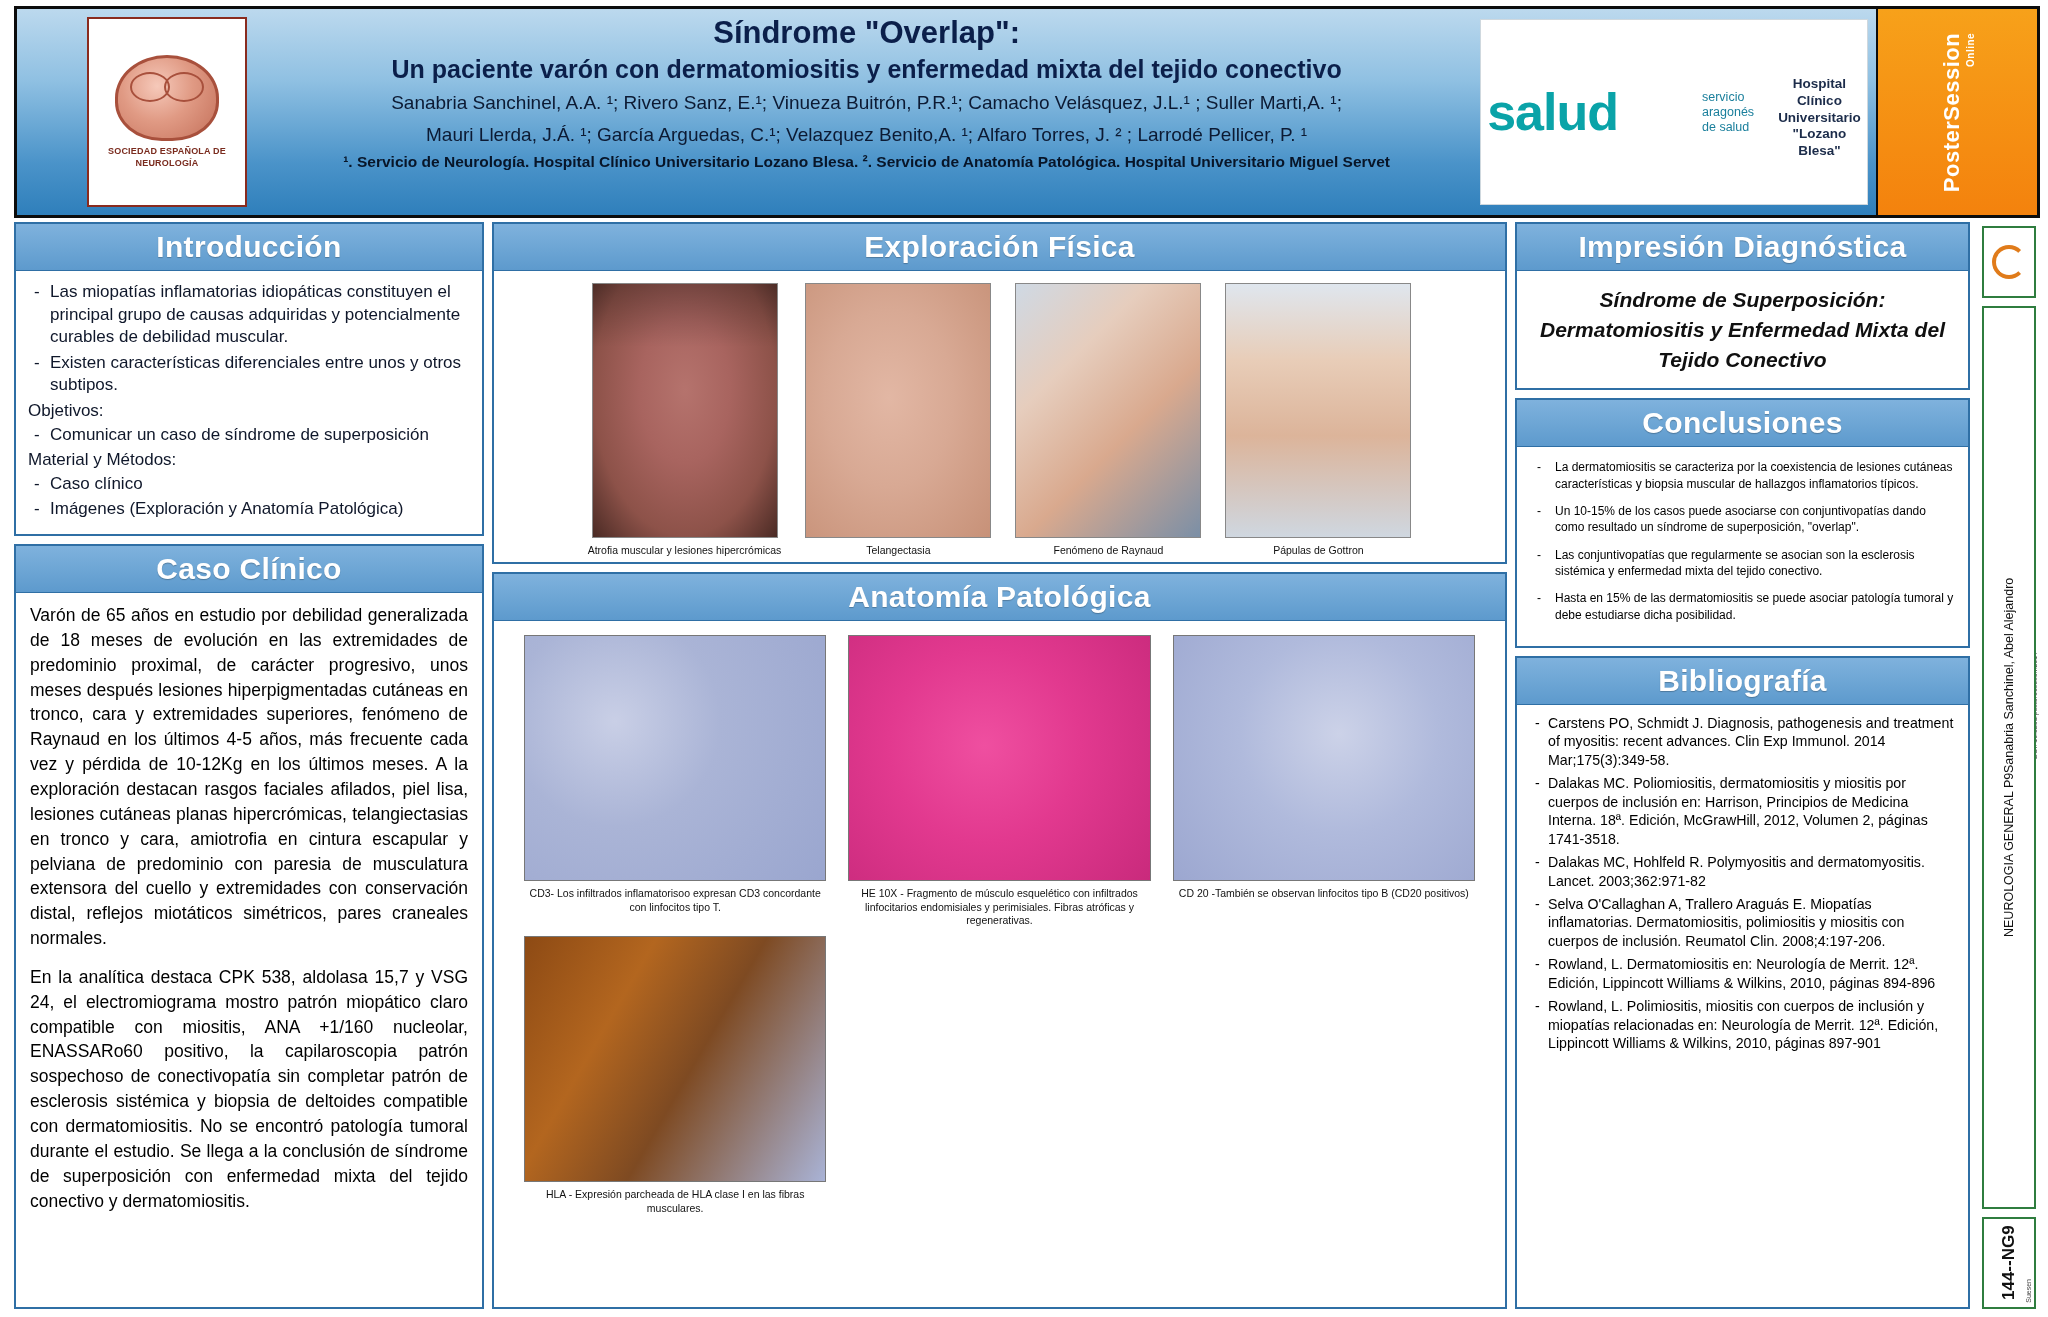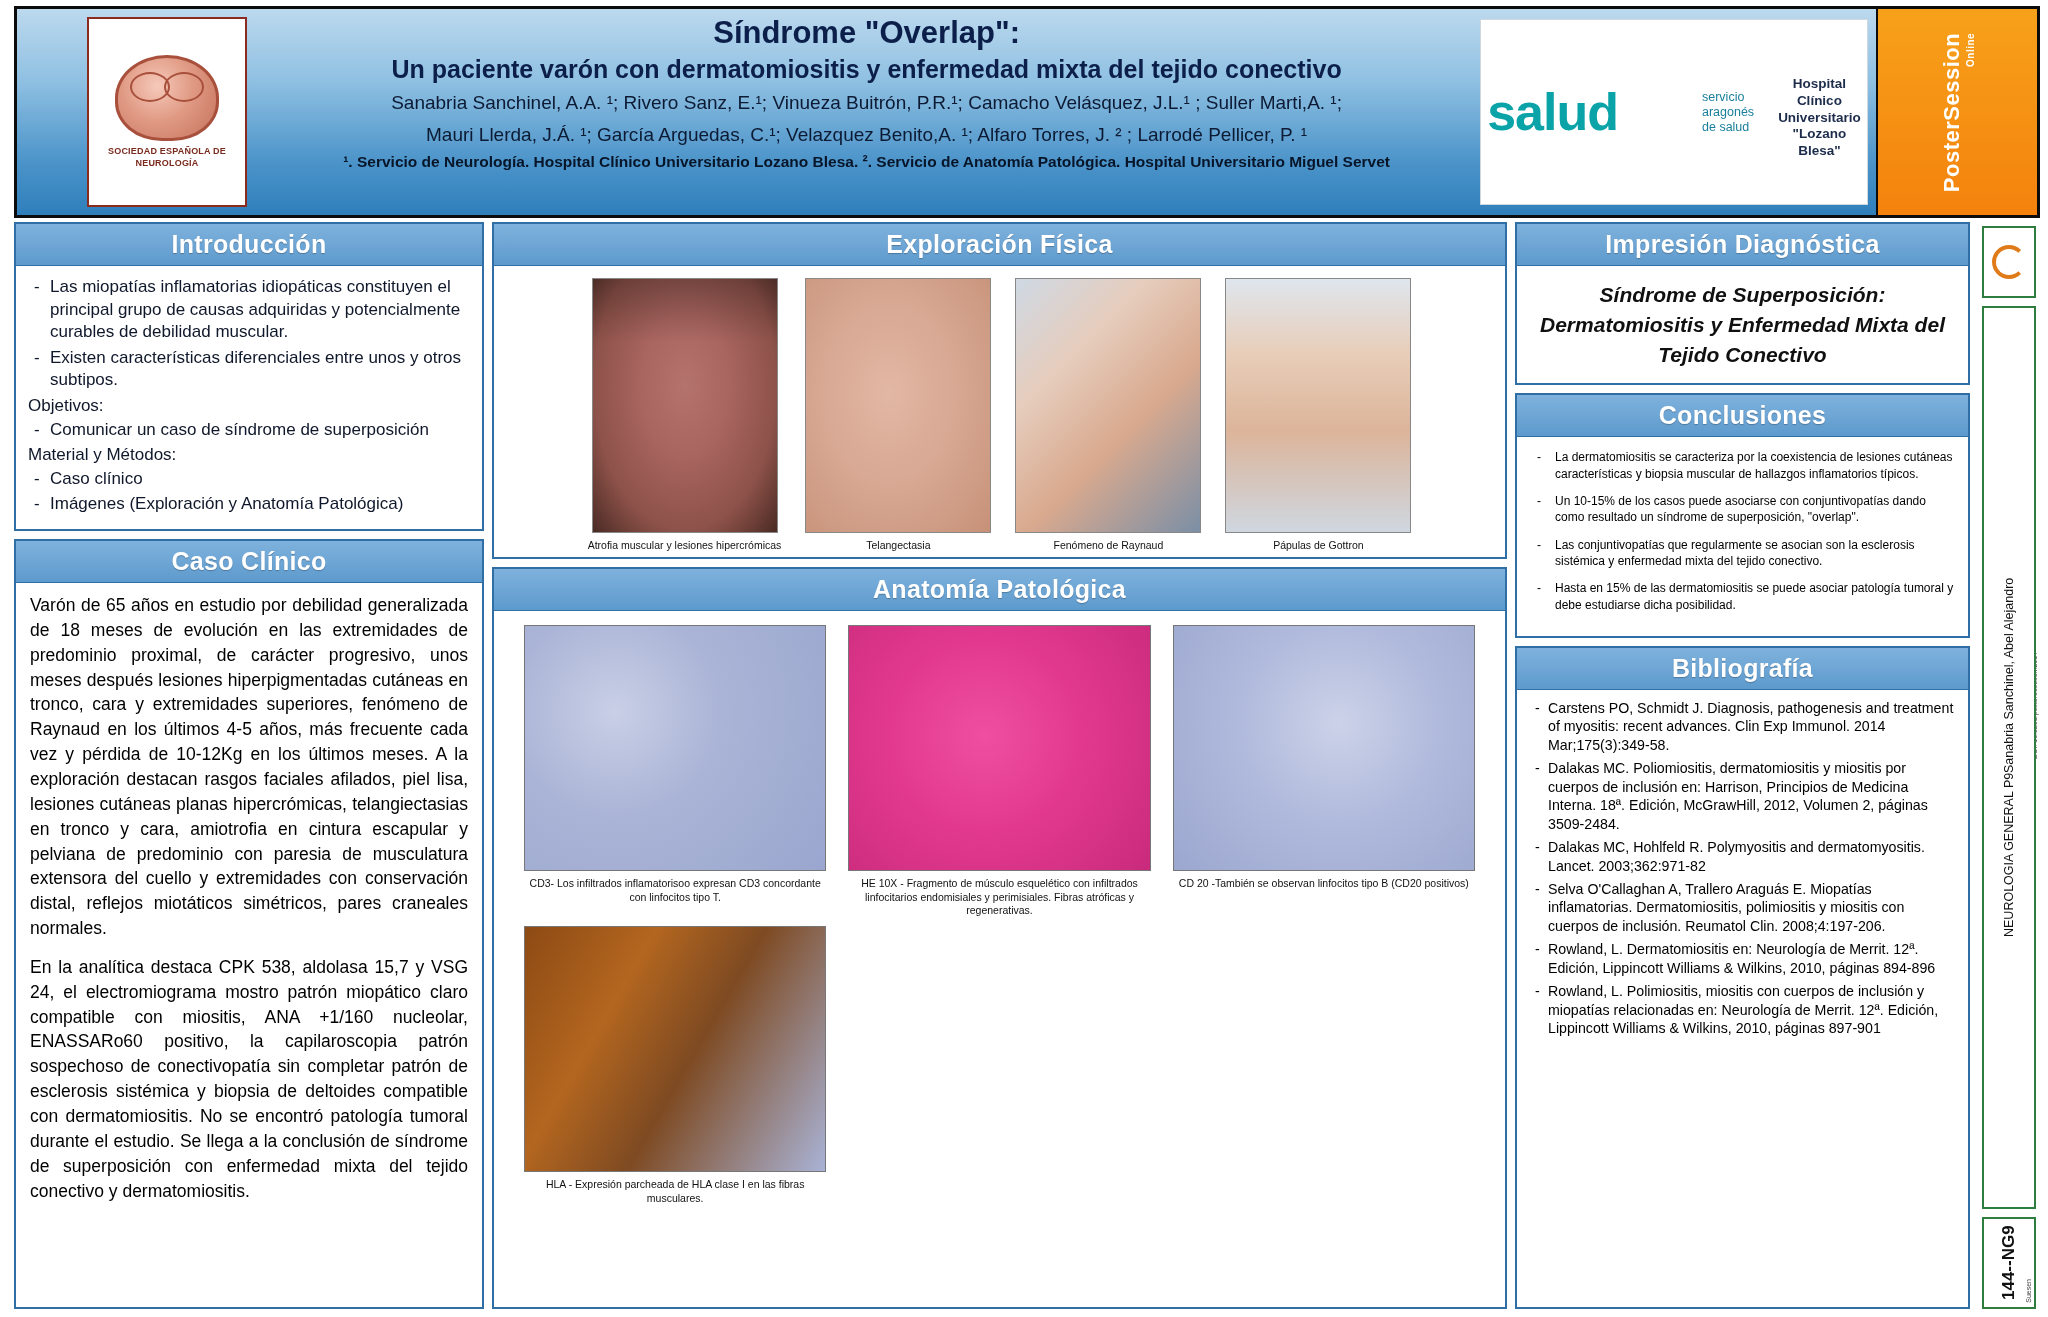--- a/index.html
+++ b/index.html
@@ -173,21 +173,21 @@
   .panel {
     border: 2px solid #2f6fa5;
     background: #ffffff;
     display: flex;
     flex-direction: column;
     min-height: 0;
   }
   .panel-title {
     background: linear-gradient(to bottom,#7fb2dd 0%, #5d9acd 100%);
     color: #ffffff;
-    font-size: 25px;
+    font-size: 30px;
     font-weight: bold;
     text-align: center;
     padding: 6px 4px;
     letter-spacing: 0.3px;
     border-bottom: 1px solid #2f6fa5;
     text-shadow: 0 1px 1px rgba(0,0,0,.25);
   }
   .panel-body { padding: 10px 12px; font-size: 17px; color: #0f172a; line-height: 1.33; }
   ul.dash { list-style: none; }
   ul.dash li {
@@ -480,21 +480,21 @@
             <li>Hasta en 15% de las dermatomiositis se puede asociar patología tumoral y debe estudiarse dicha posibilidad.</li>
           </ul>
         </div>
       </div>
 
       <div class="panel" style="flex:1;">
         <div class="panel-title">Bibliografía</div>
         <div class="biblio-body">
           <ul class="dash">
             <li>Carstens PO, Schmidt J. Diagnosis, pathogenesis and treatment of myositis: recent advances. Clin Exp Immunol. 2014 Mar;175(3):349-58.</li>
-            <li>Dalakas MC. Poliomiositis, dermatomiositis y miositis por cuerpos de inclusión en: Harrison, Principios de Medicina Interna. 18ª. Edición, McGrawHill, 2012, Volumen 2, páginas 3509-2484.</li>
+            <li>Dalakas MC. Poliomiositis, dermatomiositis y miositis por cuerpos de inclusión en: Harrison, Principios de Medicina Interna. 18ª. Edición, McGrawHill, 2012, Volumen 2, páginas 1741-3518.</li>
             <li>Dalakas MC, Hohlfeld R. Polymyositis and dermatomyositis. Lancet. 2003;362:971-82</li>
             <li>Selva O'Callaghan A, Trallero Araguás E. Miopatías inflamatorias. Dermatomiositis, polimiositis y miositis con cuerpos de inclusión. Reumatol Clin. 2008;4:197-206.</li>
             <li>Rowland, L. Dermatomiositis en: Neurología de Merrit. 12ª. Edición, Lippincott Williams &amp; Wilkins, 2010, páginas 894-896</li>
             <li>Rowland, L. Polimiositis, miositis con cuerpos de inclusión y miopatías relacionadas en: Neurología de Merrit. 12ª. Edición, Lippincott Williams &amp; Wilkins, 2010, páginas 897-901</li>
           </ul>
         </div>
       </div>
 
     </div>
 

